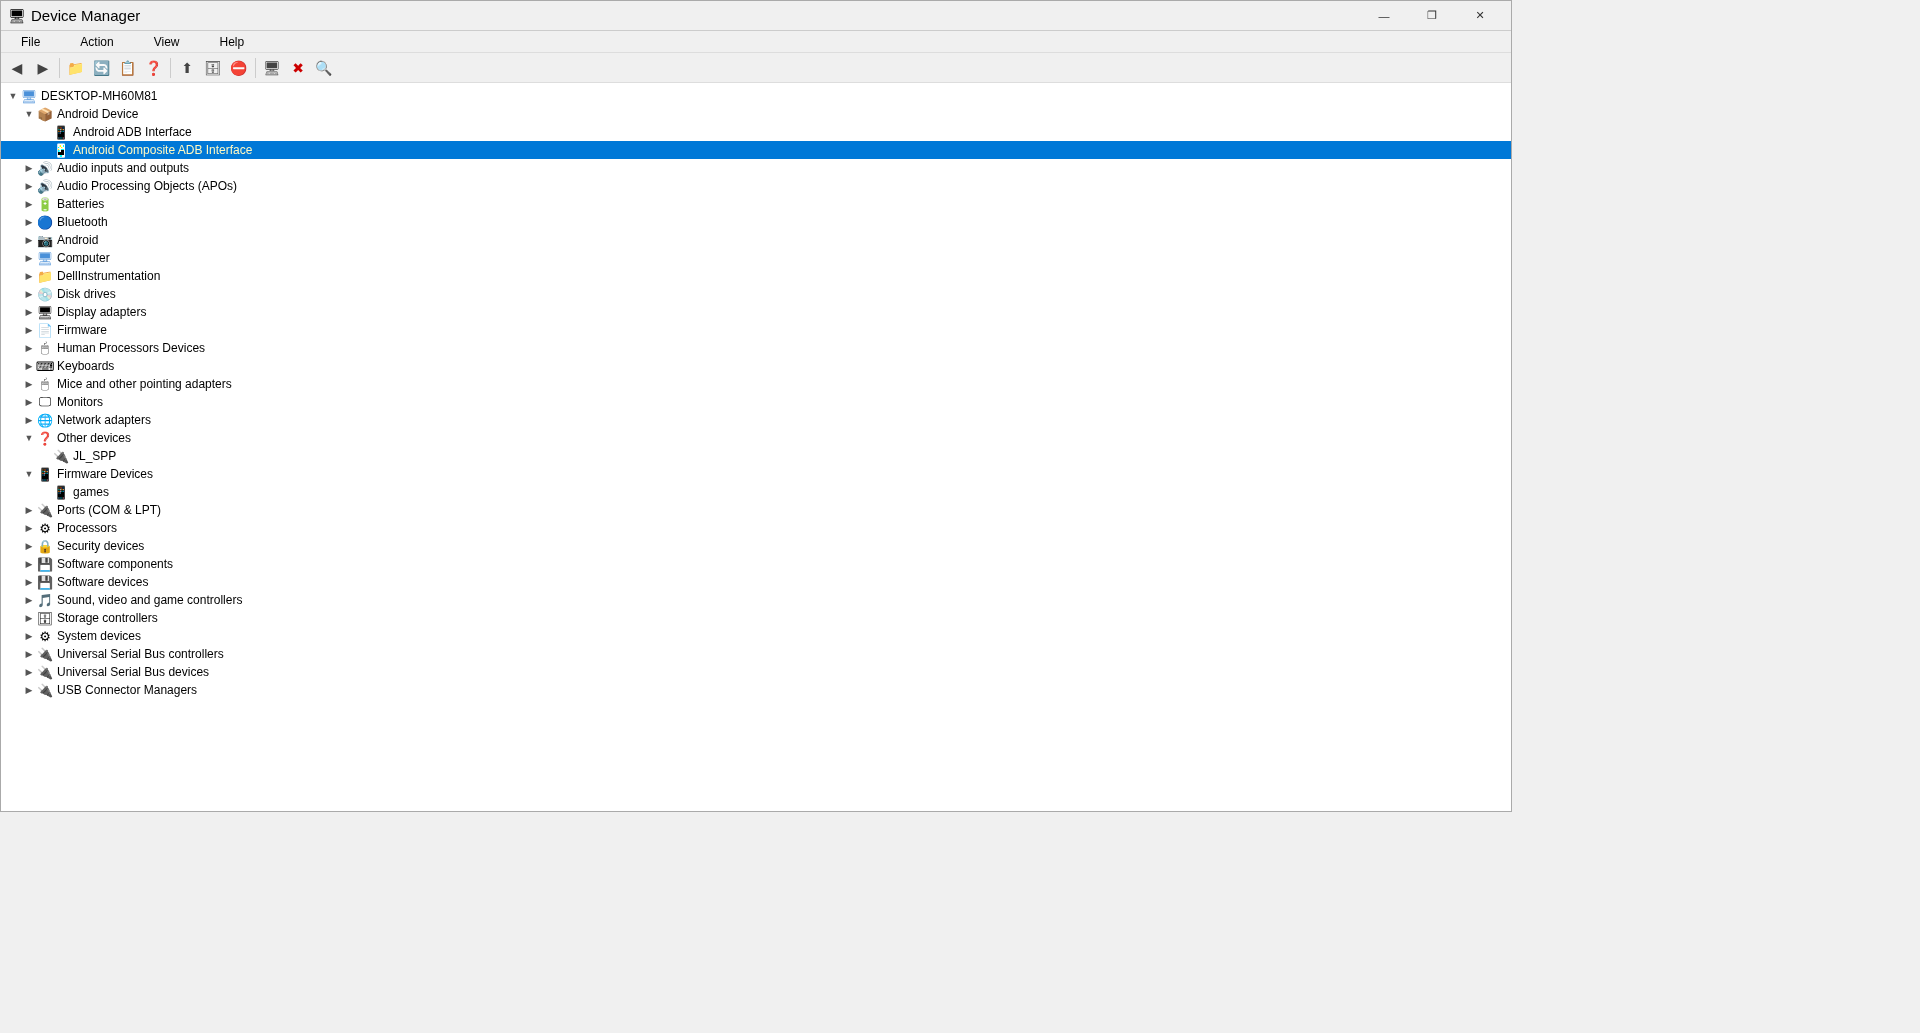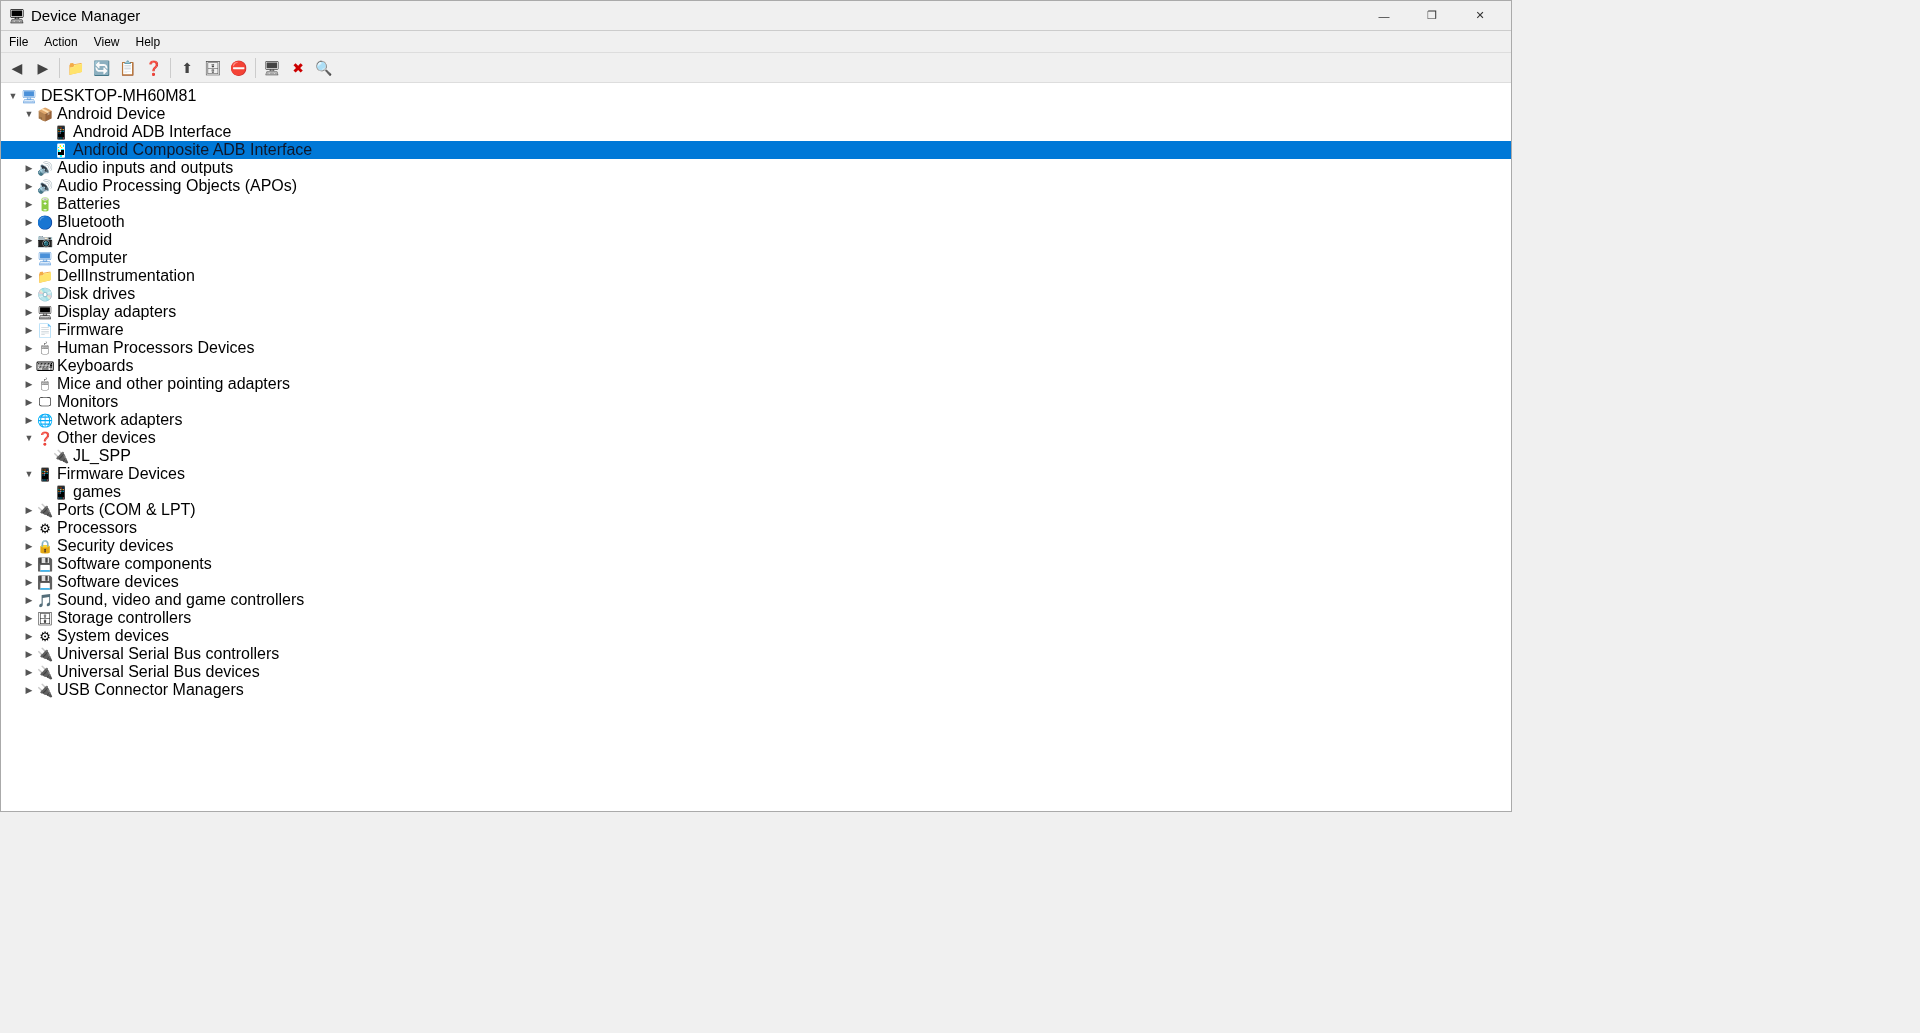--- a/index.html
+++ b/index.html
@@ -60,21 +60,21 @@
       color: #333;
     }
     .menu-bar {
       display: flex;
       height: 22px;
       background: #f0f0f0;
       border-bottom: 1px solid #ddd;
       align-items: center;
     }
     .menu-item {
-      padding: 2px 8px;
+      padding: 2px 20px;
       cursor: pointer;
       font-size: 12px;
       height: 100%;
       display: flex;
       align-items: center;
     }
     .toolbar {
       height: 30px;
       background: #f0f0f0;
       border-bottom: 1px solid #ddd;
@@ -138,24 +138,24 @@
       width: 16px;
       height: 16px;
       margin-right: 4px;
       display: inline-flex;
       align-items: center;
       justify-content: center;
       font-size: 13px;
       flex-shrink: 0;
     }
     .node-label {
-      font-size: 16px;
+      font-size: 12px;
       color: #000;
     }
-    .tree-row.selected .node-label { color: #0f172a; }
+    .tree-row.selected .node-label { color: #fef9c3; }
 
     
     .indent-0 { padding-left: 4px; }
     .indent-1 { padding-left: 20px; }
     .indent-2 { padding-left: 36px; }
 
     
     .icon-computer { color: #4a90d9; }
   </style>
 </head>

